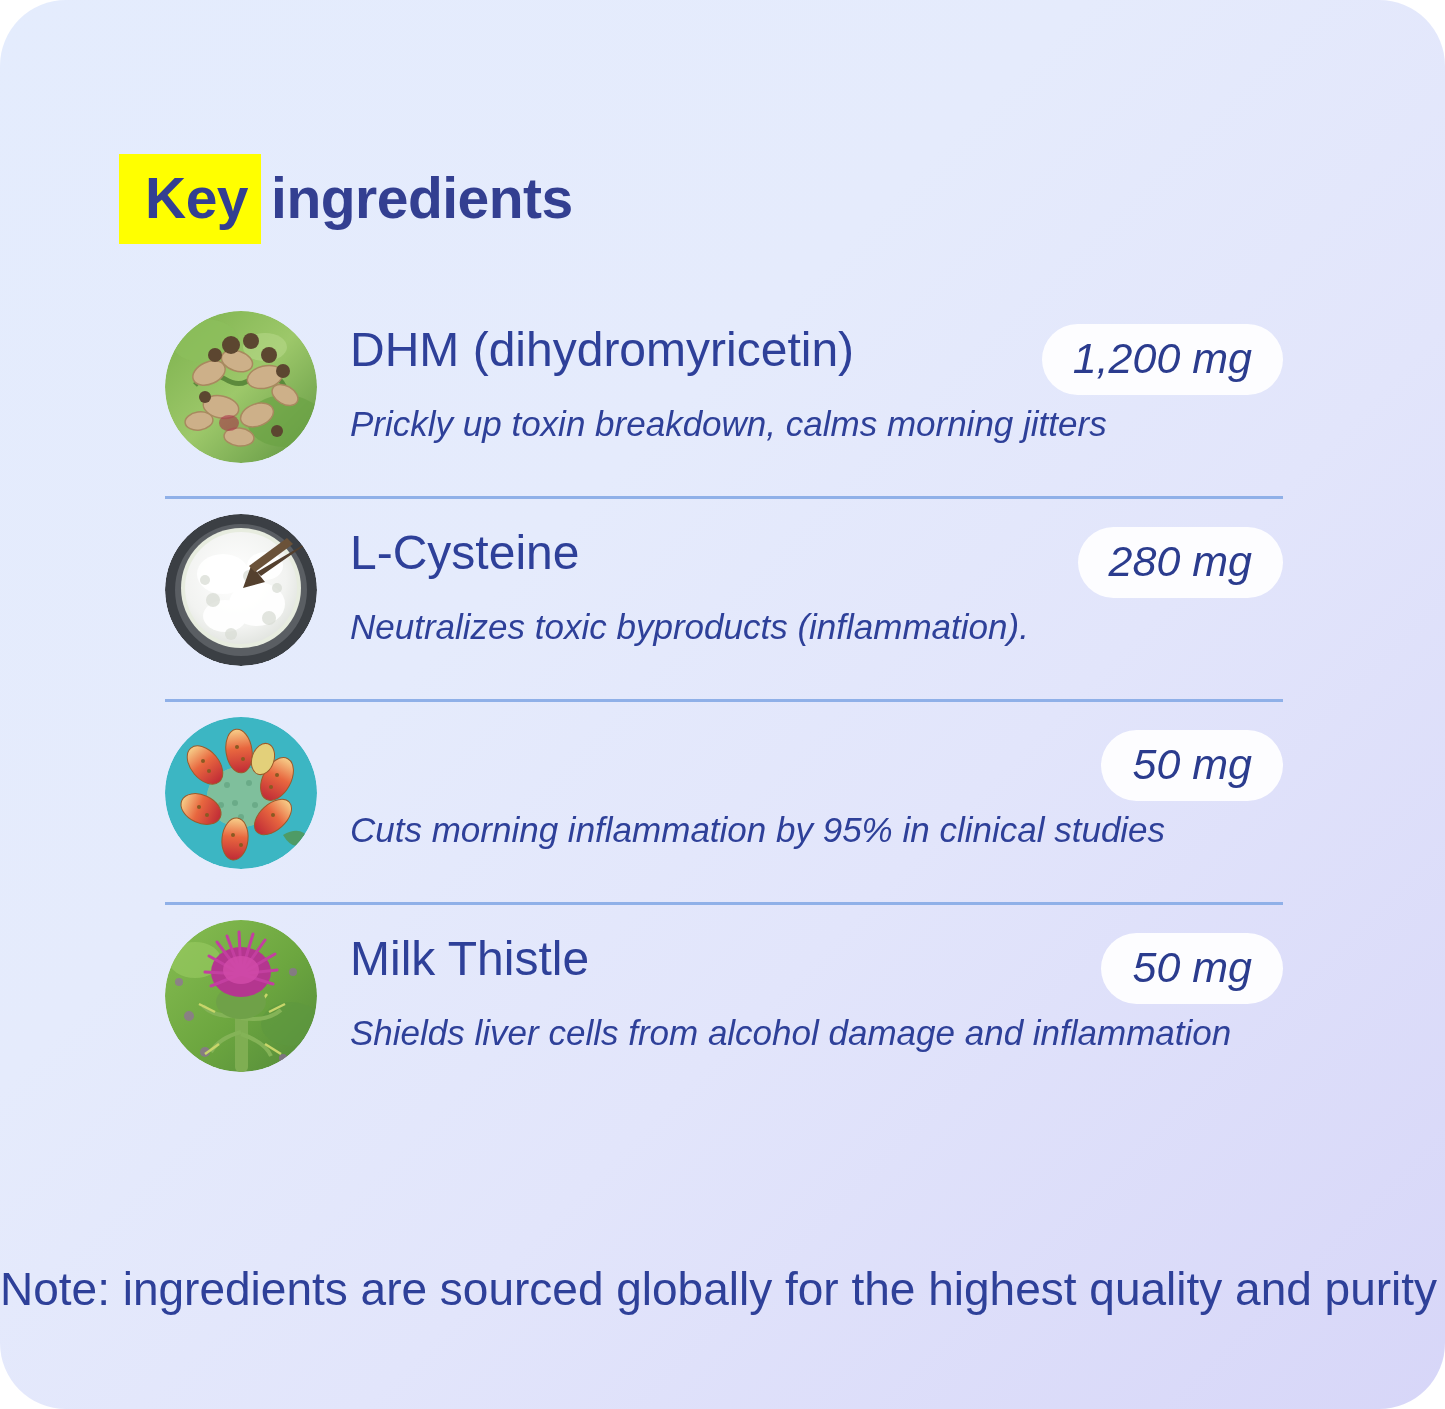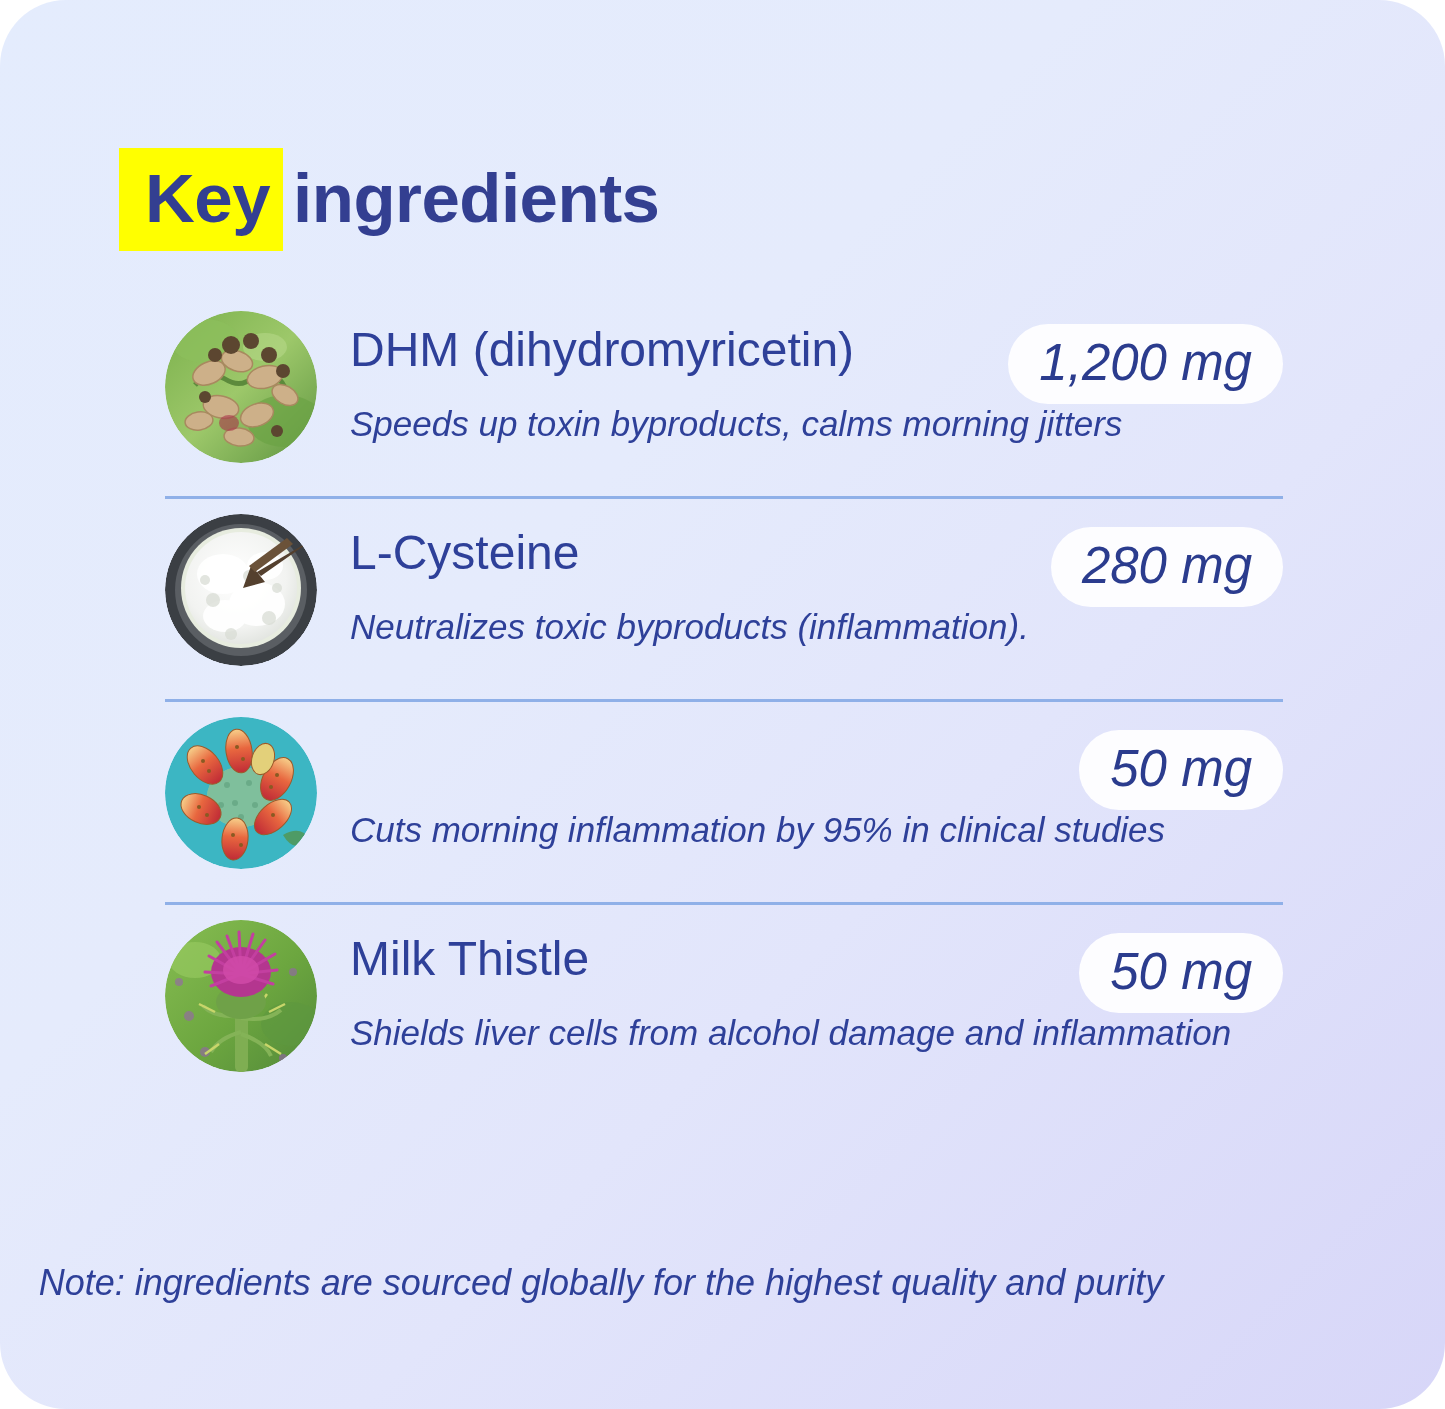--- a/index.html
+++ b/index.html
@@ -26,21 +26,21 @@
   
   .title-wrap {
     position: absolute;
     left: 119px;
     top: 143px;
     height: 110px;
     display: flex;
     align-items: center;
   }
   .title {
-    font-size: 69px;
+    font-size: 57px;
     font-weight: bold;
     color: #333f91;
     letter-spacing: -0.5px;
     white-space: nowrap;
     line-height: 1;
   }
   .title .hl {
     background: #ffff00;
     padding: 12px 13px 14px 26px;
     margin-right: 0px;
@@ -95,43 +95,42 @@
     white-space: nowrap;
   }
 
   .badge {
     position: absolute;
     right: 0;
     top: 28px;
     background: #fdfdff;
     border-radius: 40px;
     padding: 11px 31px 14px;
-    font-size: 51px;
+    font-size: 43px;
     font-style: italic;
     color: #2b3c8e;
     line-height: 1.08;
     white-space: nowrap;
   }
 
   .divider {
     height: 3px;
     background: #8fb0e8;
     width: 1118px;
     margin: 0;
   }
 
   
   .note {
     position: absolute;
     left: 0;
     top: 1262px;
     width: 1202px;
     text-align: center;
-    font-size: 36px;
-    font-style: italic;
+    font-size: 46px;
     color: #2e4099;
     white-space: nowrap;
   }
 </style>
 </head>
 <body>
 
 <div class="card">
 
   <div class="title-wrap">
@@ -179,21 +178,21 @@
               <circle cx="118" cy="60" r="7"></circle>
                 <circle cx="40" cy="86" r="6"></circle>
               <circle cx="112" cy="120" r="6"></circle>
             </g>
             <ellipse cx="64" cy="112" rx="10" ry="8" fill="#a8334a" opacity=".6"></ellipse>
           </g>
         </svg>
       </div>
       <div class="row-name">DHM (dihydromyricetin)</div>
       <div class="badge">1,200 mg</div>
-      <div class="row-desc">Speeds up toxin byproducts, calms morning jitters</div>
+      <div class="row-desc">Prickly up toxin breakdown, calms morning jitters</div>
     </div>
 
     <div class="divider"></div>
 
     <div class="row">
       <div class="thumb">
         <svg viewBox="0 0 152 152" xmlns="http://www.w3.org/2000/svg">
           <defs>
             <clipPath id="c2">
                 <circle cx="76" cy="76" r="76"></circle>

